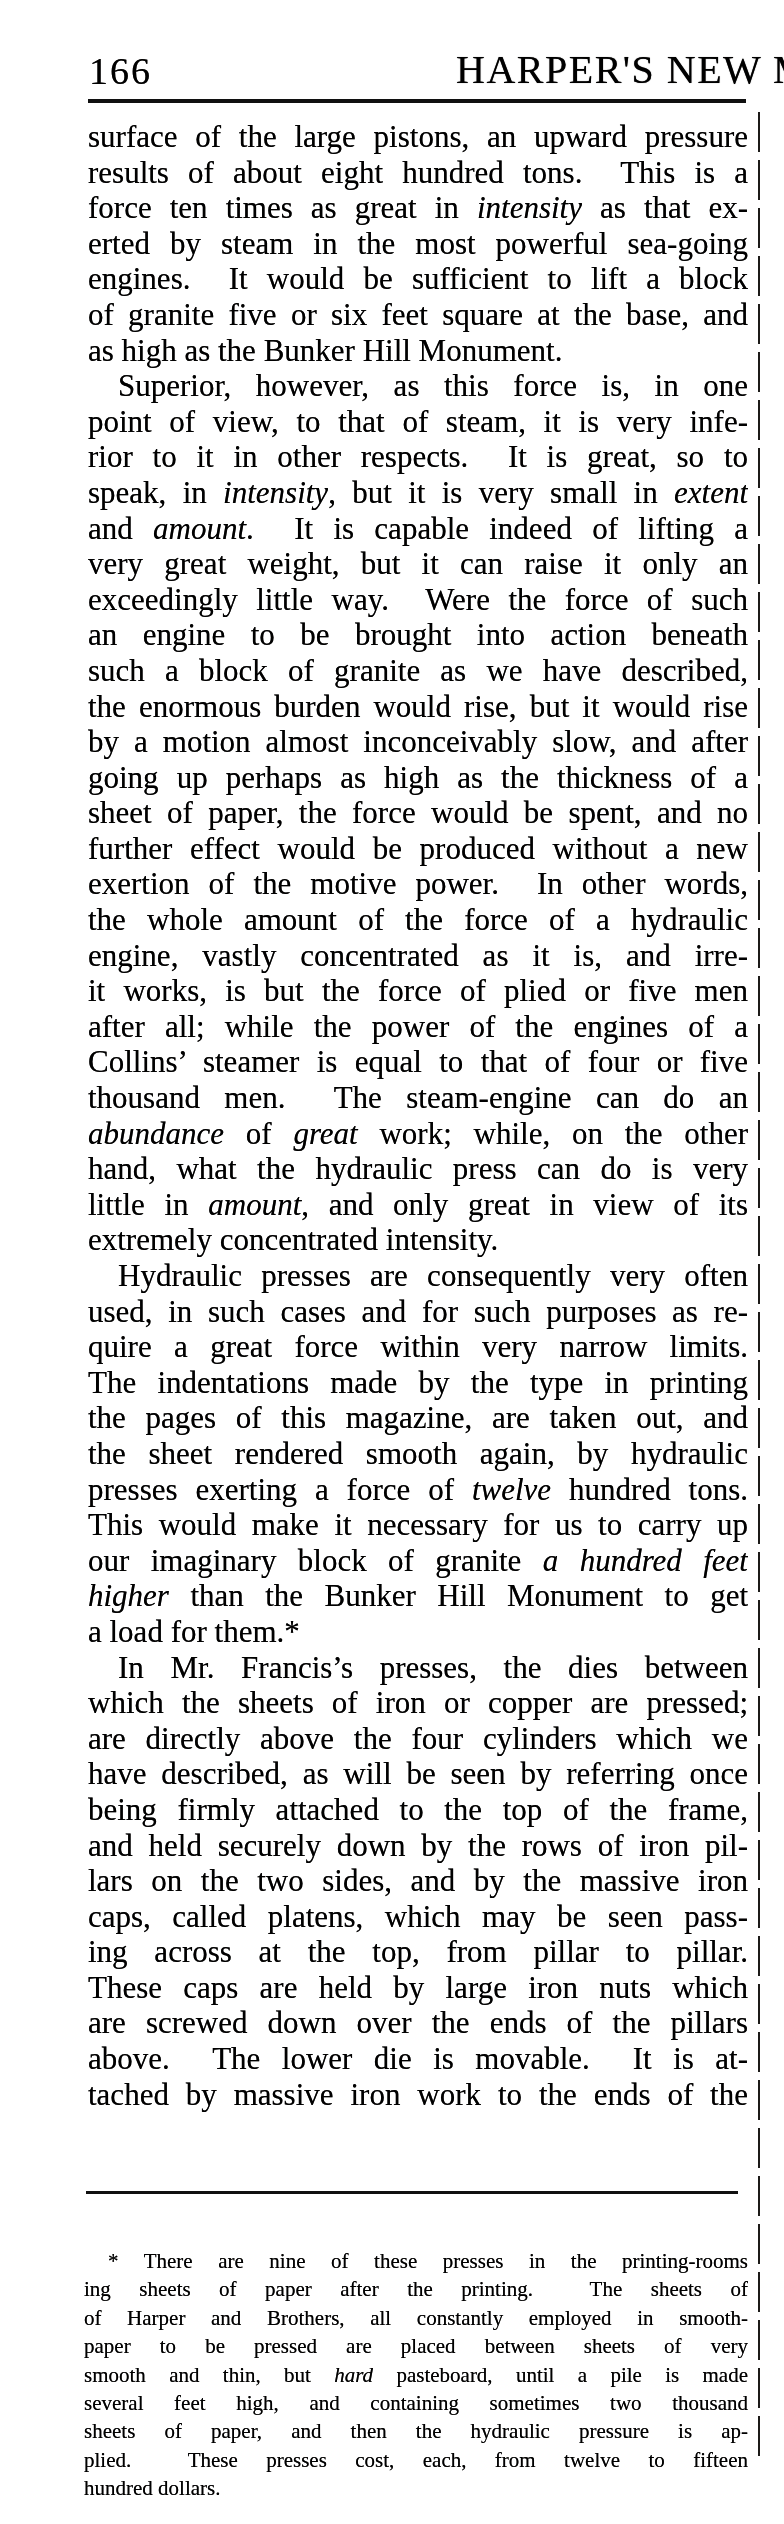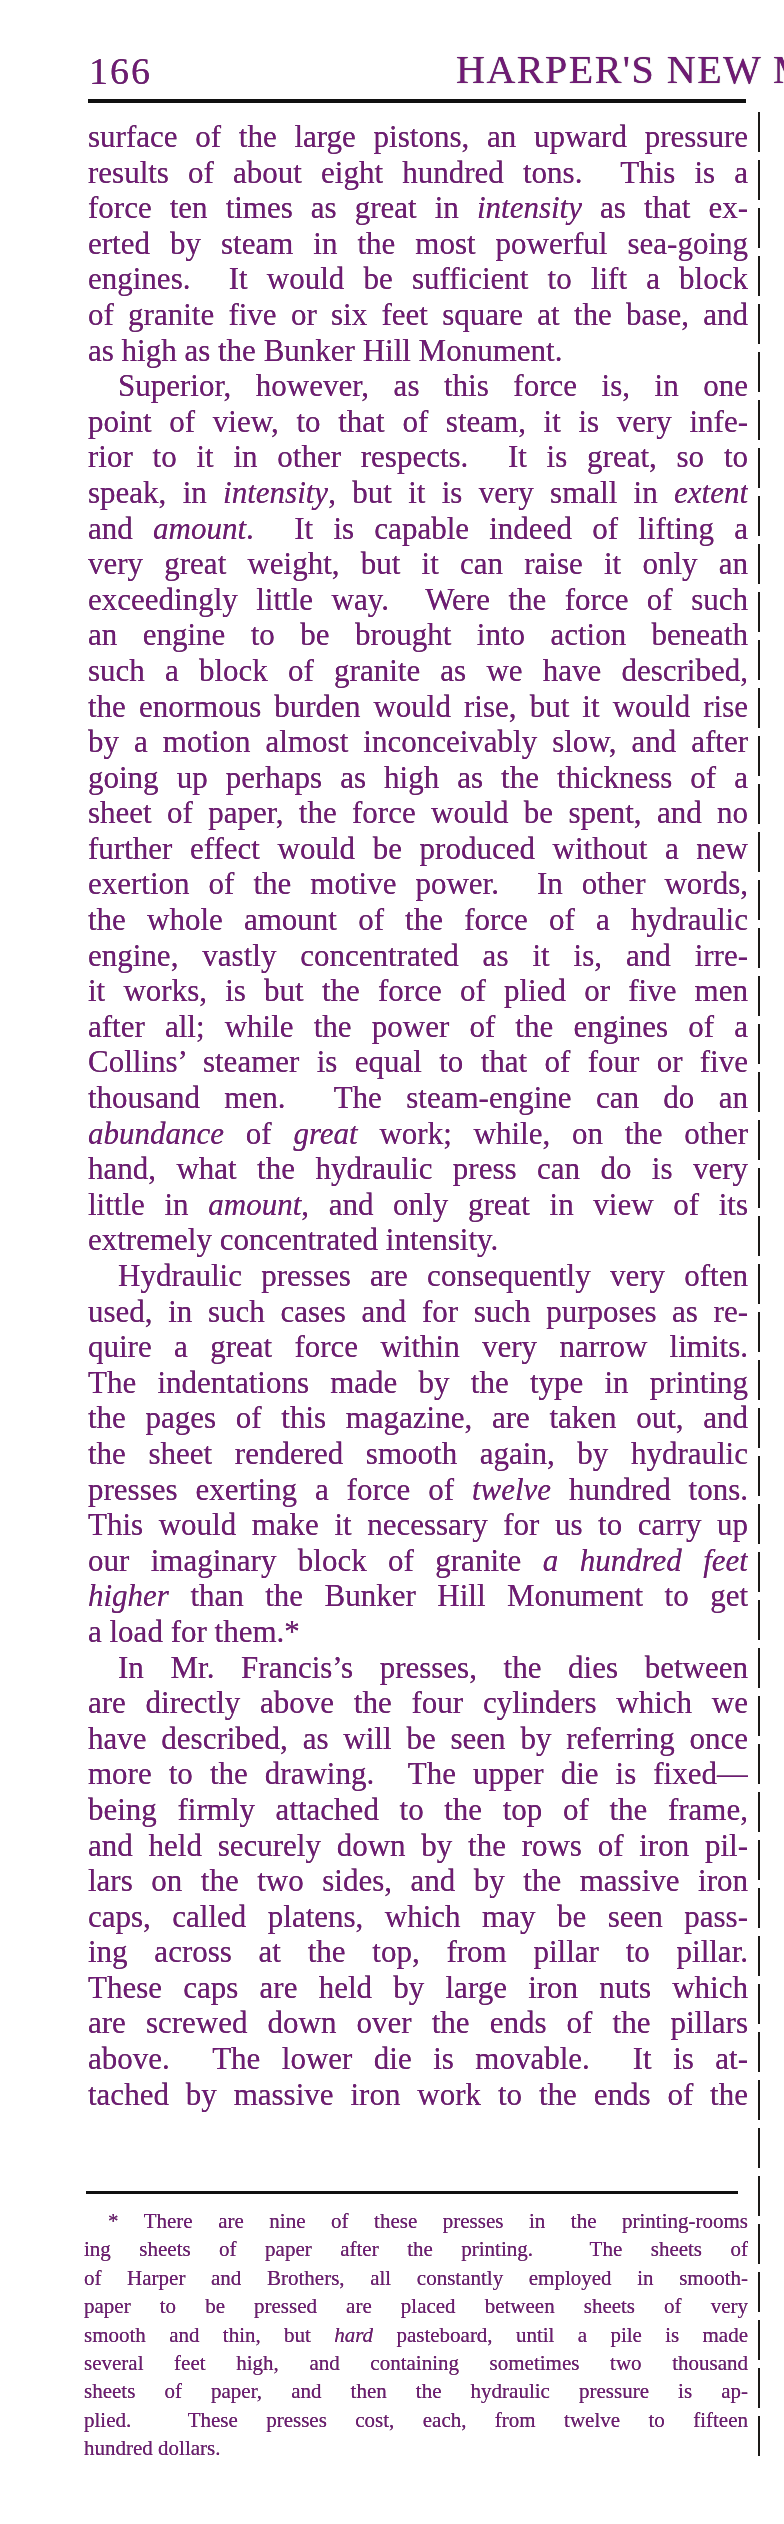--- a/index.html
+++ b/index.html
@@ -7,21 +7,21 @@
     padding: 0;
     background: #ffffff;
   }
   .page {
     position: relative;
     width: 784px;
     height: 2524px;
     background: #ffffff;
     overflow: hidden;
     font-family: "Liberation Serif", "DejaVu Serif", serif;
-    color: #701a75;
+    color: #000000;
   }
   .page-number {
     position: absolute;
     left: 89px;
     top: 52px;
     font-size: 38px;
     line-height: 38px;
     letter-spacing: 2px;
     text-shadow: 0 0 0.6px rgba(20,18,16,0.8);
     white-space: nowrap;
@@ -87,21 +87,21 @@
     font-size: 21px;
     text-shadow: 0 0 0.4px rgba(20,18,16,0.75);
   }
   .footnote .tline {
     line-height: 28.4px;
     height: 28.4px;
     text-align: justify;
     text-align-last: justify;
     overflow: hidden;
   }
-  .footnote .tline.indent { padding-left: 24px; }
+  .footnote .tline.indent { padding-left: 24px; margin-top: 40px; }
   .tline.pend { text-align-last: left; }
   .tline i { font-style: italic; }
 </style>
 </head>
 <body>
 
 <div class="page">
   <div class="page-number">166</div>
   <div class="running-head">HARPER'S NEW MO</div>
   <div class="header-rule"></div>
@@ -144,23 +144,23 @@
       <div class="tline"><span>quire a great force within very narrow limits.</span></div>
       <div class="tline"><span>The indentations made by the type in printing</span></div>
       <div class="tline"><span>the pages of this magazine, are taken out, and</span></div>
       <div class="tline"><span>the sheet rendered smooth again, by hydraulic</span></div>
       <div class="tline"><span>presses exerting a force of </span><i>twelve</i><span> hundred tons.</span></div>
       <div class="tline"><span>This would make it necessary for us to carry up</span></div>
       <div class="tline"><span>our imaginary block of granite </span><i>a hundred feet</i></div>
       <div class="tline"><i>higher</i><span> than the Bunker Hill Monument to get</span></div>
       <div class="tline pend"><span>a load for them.*</span></div>
       <div class="tline indent"><span>In Mr. Francis’s presses, the dies between</span></div>
+      <div class="tline"><span>which the sheets of iron or copper are pressed;</span></div>
       <div class="tline"><span>are directly above the four cylinders which we</span></div>
       <div class="tline"><span>have described, as will be seen by referring once</span></div>
-      <div class="tline"><span>more to the drawing.&nbsp; The upper die is fixed—</span></div>
       <div class="tline"><span>being firmly attached to the top of the frame,</span></div>
       <div class="tline"><span>and held securely down by the rows of iron pil-</span></div>
       <div class="tline"><span>lars on the two sides, and by the massive iron</span></div>
       <div class="tline"><span>caps, called platens, which may be seen pass-</span></div>
       <div class="tline"><span>ing across at the top, from pillar to pillar.</span></div>
       <div class="tline"><span>These caps are held by large iron nuts which</span></div>
       <div class="tline"><span>are screwed down over the ends of the pillars</span></div>
       <div class="tline"><span>above.&nbsp; The lower die is movable.&nbsp; It is at-</span></div>
       <div class="tline"><span>tached by massive iron work to the ends of the</span></div>
     </div>

